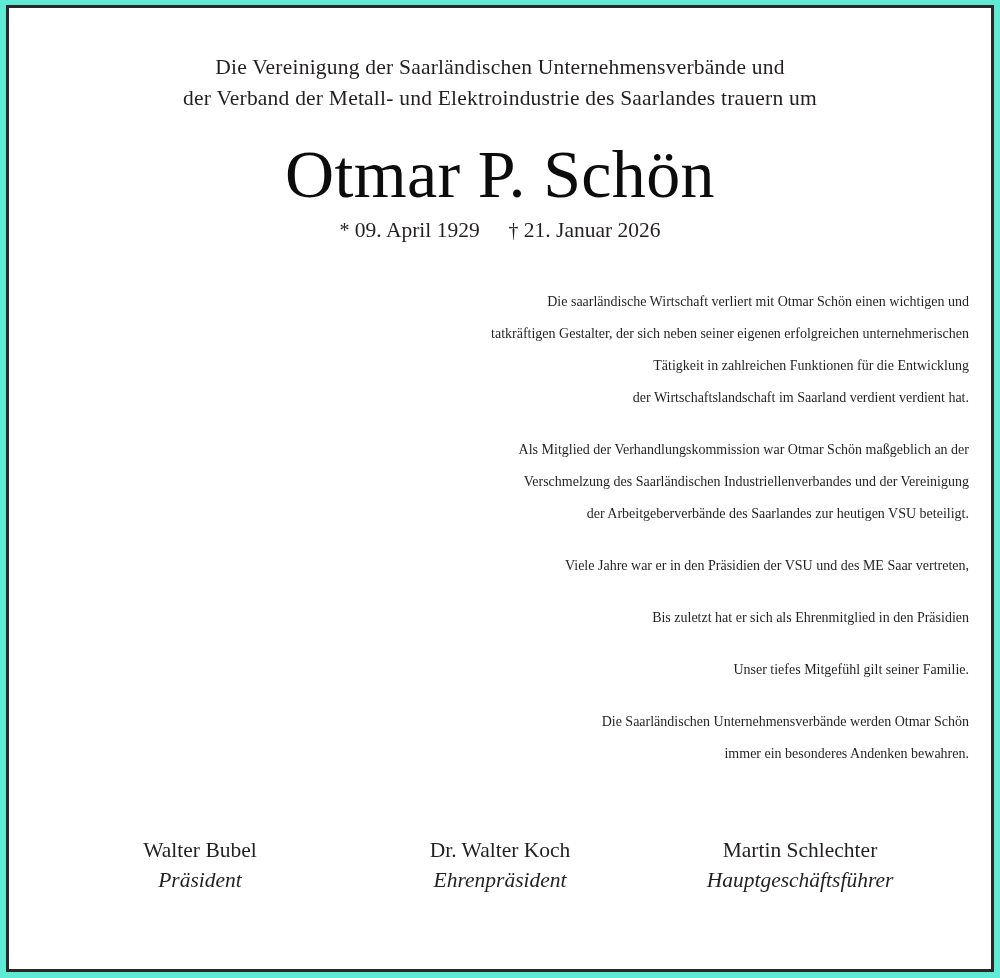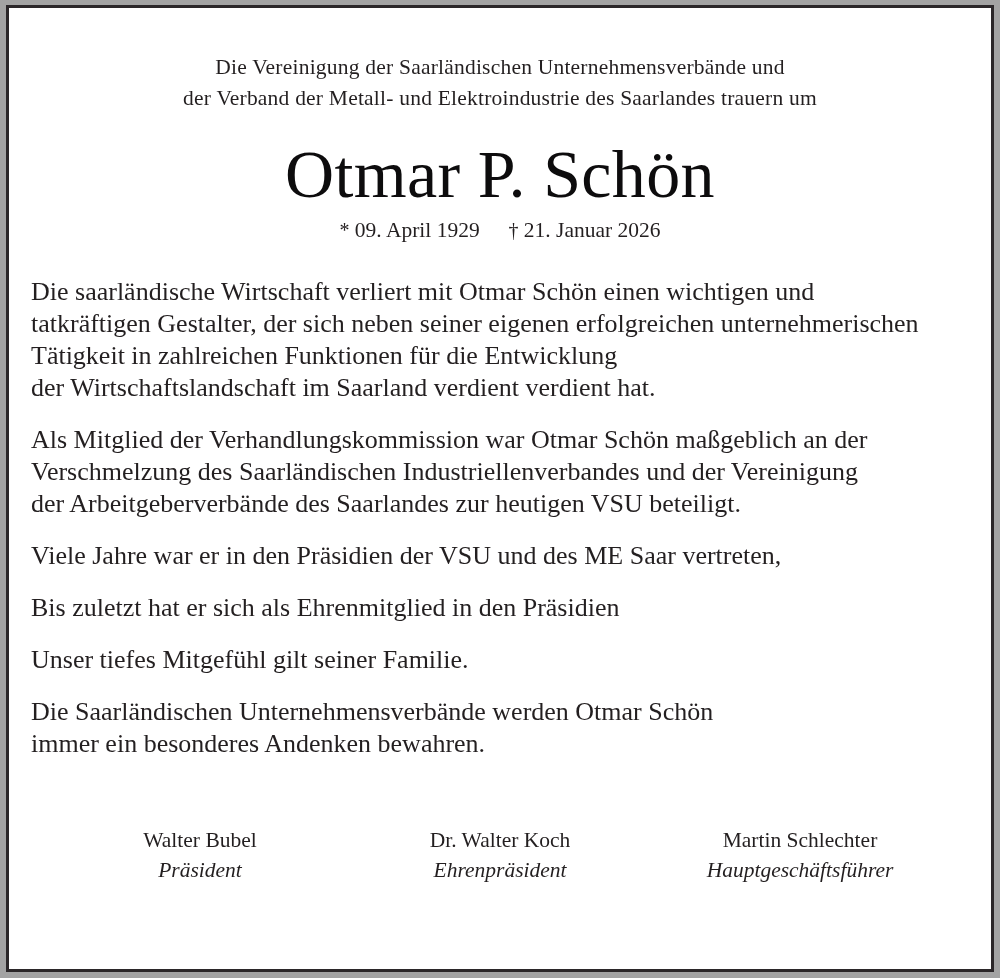--- a/index.html
+++ b/index.html
@@ -13,21 +13,21 @@
     font-family: "Liberation Serif", "DejaVu Serif", serif;
     color: #231f20;
     overflow: hidden;
   }
 
   #obituary-notice {
     box-sizing: border-box;
     width: 1000px;
     height: 978px;
     padding: 5px 6px 6px 6px;
-    background: #a3a3a3;
+    background: #5eead4;
     font-family: Liberation Serif, serif;
   }
 
   #notice-frame {
     box-sizing: border-box;
     width: 100%;
     height: 100%;
     border: 3px solid #2b2729;
     background: #ffffff;
     display: flex;
@@ -74,24 +74,24 @@
   #life-dates .date-sep {
     display: inline-block;
     width: 18px;
   }
   .date-symbol {
     font-size: 20px;
   }
 
   
   #tribute-body {
-    margin-top: 32px;
+    margin-top: 42px;
     width: 100%;
-    text-align: left;
-    font-size: 26px;
+    text-align: right;
+    font-size: 14px;
     line-height: 32px;
     color: #231f20;
   }
   .tribute-paragraph {
     margin: 0 0 20px 0;
   }
   .tribute-paragraph:last-child {
     margin-bottom: 0;
   }
   .tribute-line {

